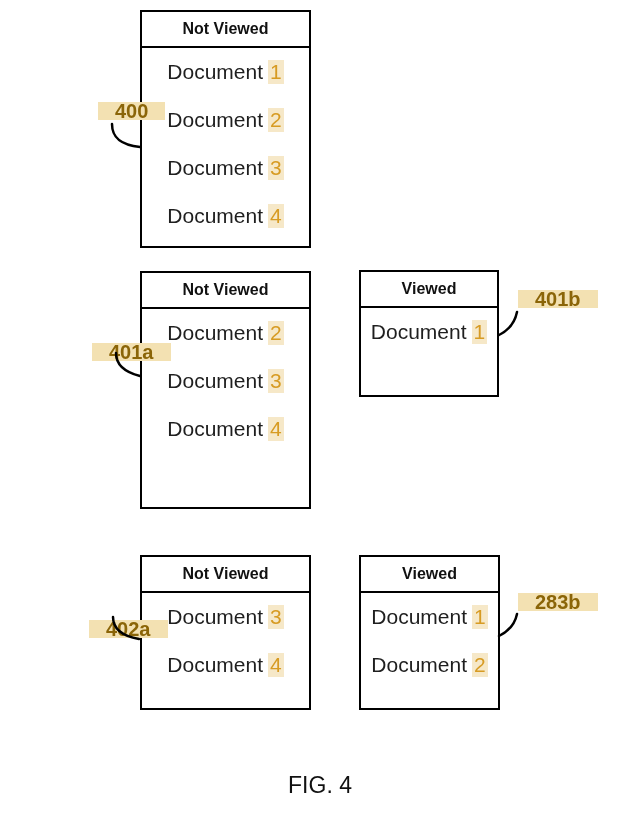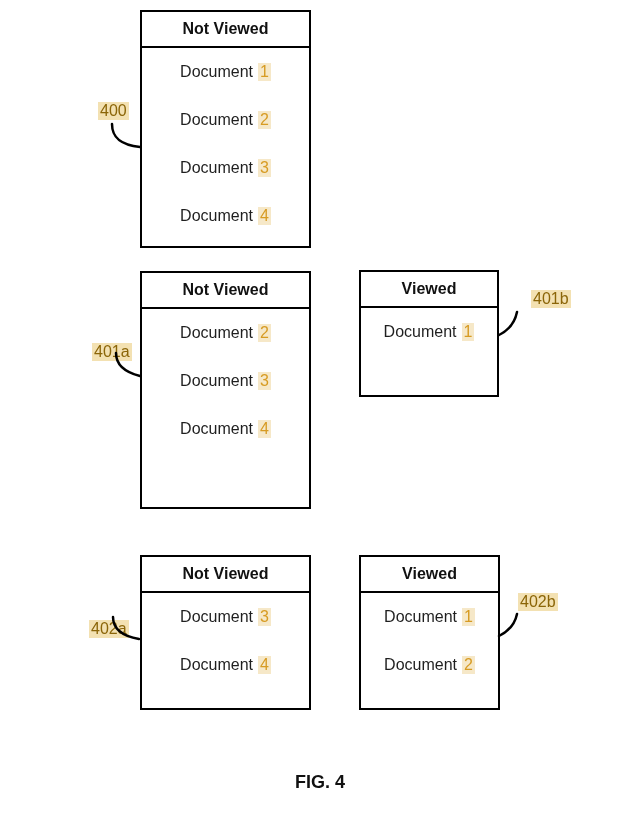--- a/index.html
+++ b/index.html
@@ -33,37 +33,37 @@
   }
   .panel-body {
     display: flex;
     flex-direction: column;
   }
   .doc-item {
     height: 48px;
     display: flex;
     align-items: center;
     justify-content: center;
-    font-size: 16px;
+    font-size: 21px;
     color: #1f1f1f;
     white-space: pre;
   }
   .doc-num {
     background: #f6e8c8;
     color: #d79b23;
     padding: 0 2px;
     margin-left: 5px;
   }
   .ref-label {
     position: absolute;
-    font-weight: normal;
-    font-size: 16px;
+    font-weight: bold;
+    font-size: 20px;
     color: #8b6508;
     background: #f3e1b2;
-    padding: 0 2px;
+    padding: 0 17px;
     line-height: 18px;
   }
   #leader-layer {
     position: absolute;
     left: 0;
     top: 0;
     width: 640px;
     height: 826px;
     pointer-events: none;
   }
@@ -72,33 +72,33 @@
     stroke: #000000;
     stroke-width: 2.5;
     stroke-linecap: round;
   }
   .fig-caption {
     position: absolute;
     left: 0;
     top: 772px;
     width: 640px;
     text-align: center;
-    font-weight: bold;
-    font-size: 18px;
+    font-weight: normal;
+    font-size: 23px;
     color: #111111;
   }
   
   #panel-400  { left: 140px; top: 10px;  width: 171px; height: 238px; }
   #panel-401a { left: 140px; top: 271px; width: 171px; height: 238px; }
   #panel-401b { left: 359px; top: 270px; width: 140px; height: 127px; }
   #panel-402a { left: 140px; top: 555px; width: 171px; height: 155px; }
   #panel-402b { left: 359px; top: 555px; width: 141px; height: 155px; }
   #ref-400  { left: 98px;  top: 102px; }
   #ref-401a { left: 92px;  top: 343px; }
-  #ref-401b { left: 531px; top: 290px; }
+  #ref-401b { left: 518px; top: 290px; }
   #ref-402a { left: 89px;  top: 620px; }
   #ref-402b { left: 518px; top: 593px; }
 </style>
 </head>
 <body>
 
 <div id="stage">
 
   <div class="panel" id="panel-400">
     <div class="panel-header">Not Viewed</div>
@@ -139,21 +139,21 @@
     <div class="panel-body">
       <div class="doc-item"><span>Document</span><span class="doc-num">1</span></div>
       <div class="doc-item"><span>Document</span><span class="doc-num">2</span></div>
     </div>
   </div>
 
   <span class="ref-label" id="ref-400">400</span>
   <span class="ref-label" id="ref-401a">401a</span>
   <span class="ref-label" id="ref-401b">401b</span>
   <span class="ref-label" id="ref-402a">402a</span>
-  <span class="ref-label" id="ref-402b">402b</span>
+  <span class="ref-label" id="ref-402b">283b</span>
 
   <svg id="leader-layer" viewBox="0 0 640 826" xmlns="http://www.w3.org/2000/svg">
     <path d="M 112 124 C 112 138, 121 145, 140 147"></path>
     <path d="M 116 353 C 116 365, 124 372, 140 376"></path>
     <path d="M 517 312 C 515 322, 509 330, 499 335"></path>
     <path d="M 113 617 C 113 629, 122 636, 139 639"></path>
     <path d="M 517 614 C 515 624, 509 631, 499 636"></path>
   </svg>
 
   <div class="fig-caption">FIG. 4</div>

